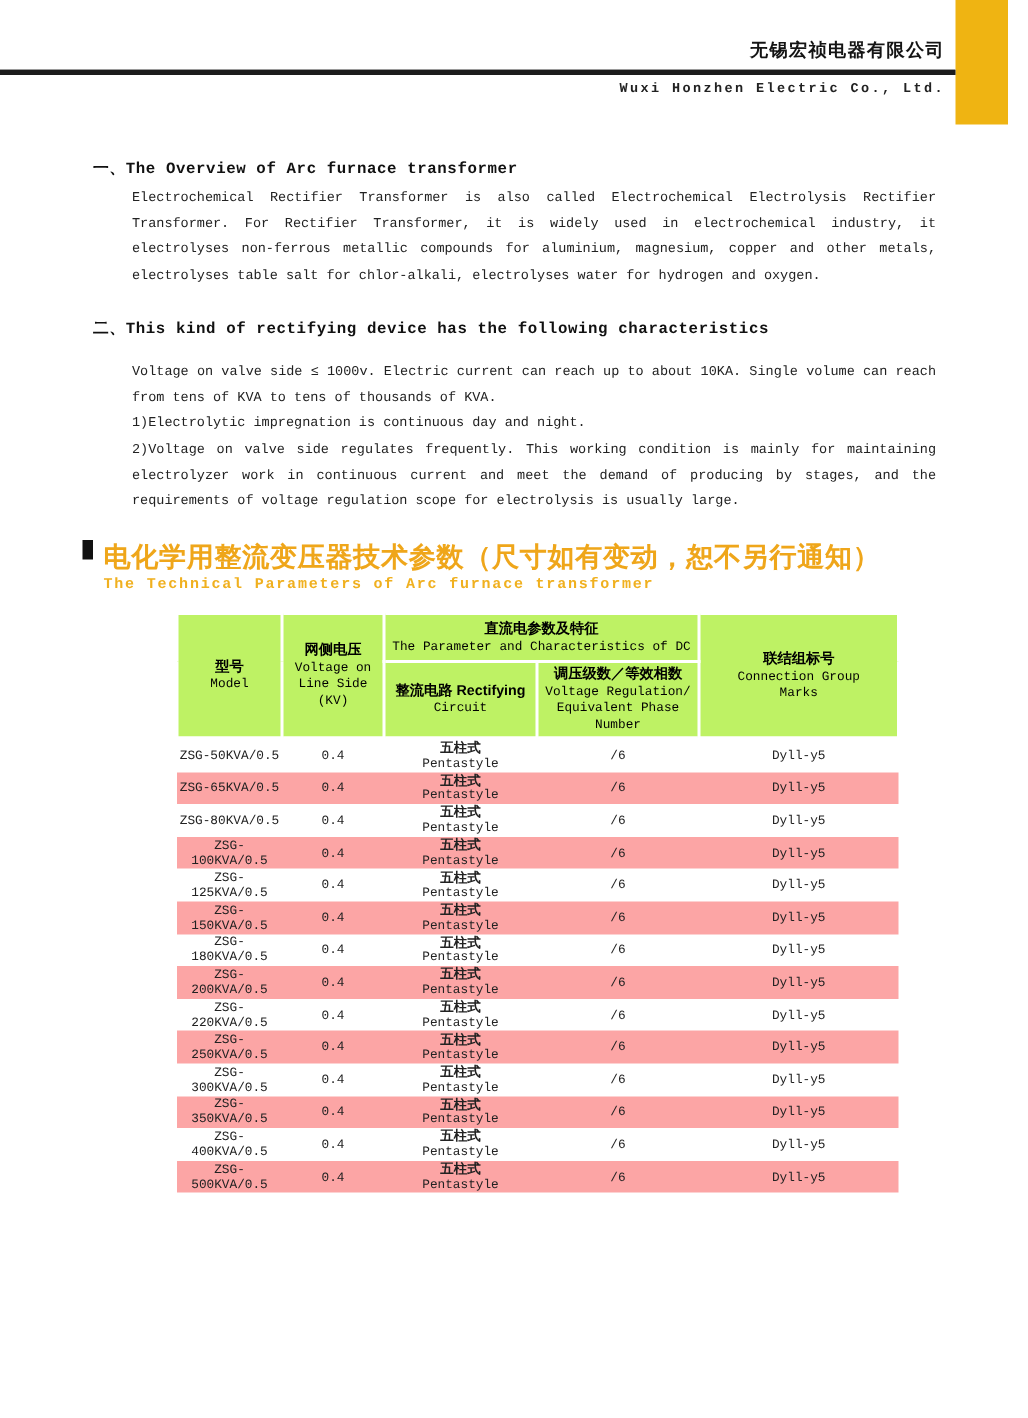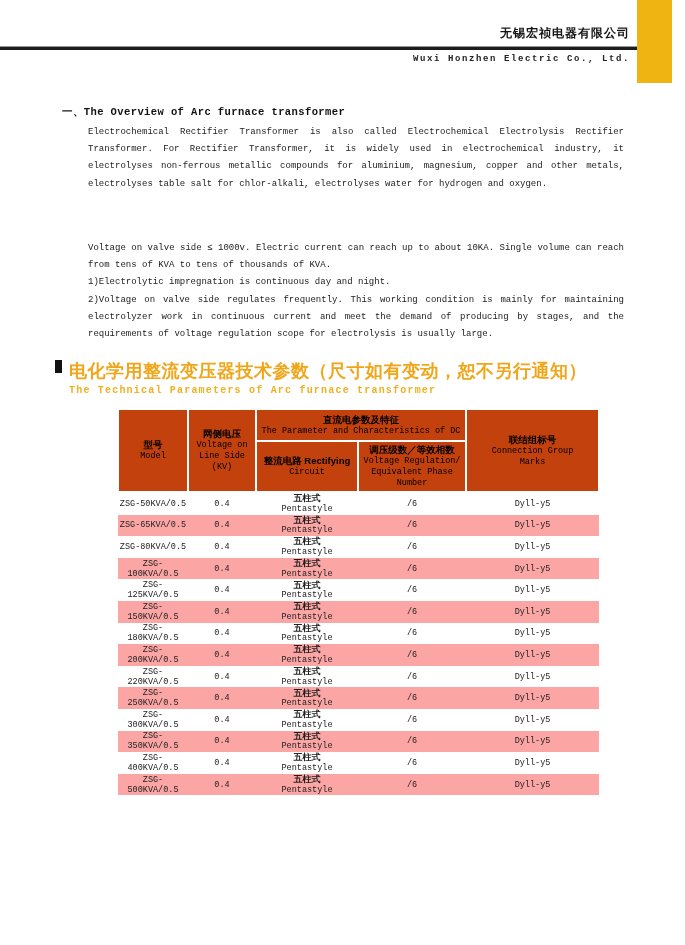--- a/index.html
+++ b/index.html
@@ -27,21 +27,21 @@
   .table-title { position:absolute; left:55px; top:359px; }
   .title-row { display:flex; align-items:flex-start; }
   .title-bullet { width:7px; height:13px; background:#111; margin-right:7px; margin-top:1px; }
   .title-cn { font-size:18px; font-weight:bold; letter-spacing:0.5px; color:#EFA61A; }
   .title-en { margin-left:14px; margin-top:2px; font-family:"Liberation Mono",monospace;
               font-size:10px; font-weight:bold; letter-spacing:1.2px; color:#F0B01F; }
 
   
   table.params { position:absolute; left:117px; top:408px; width:481px;
                  border-collapse:collapse; table-layout:fixed; }
-  table.params thead th { background:#c2410c; border:2px solid #ffffff; color:#000;
+  table.params thead th { background:#bef264; border:2px solid #ffffff; color:#000;
                           padding:1px 2px; vertical-align:middle; }
   table.params .group-th { height:28px; }
   table.params .sub-th { height:47px; }
   .hcn { font-size:9.5px; font-weight:bold; line-height:12px; }
   .hen { font-family:"Liberation Mono",monospace; font-size:8.5px; font-weight:normal; line-height:11px; }
   table.params tbody td { text-align:center; vertical-align:middle; height:21.6px; padding:0;
                           font-family:"Liberation Mono",monospace; font-size:8.5px; color:#222; }
   table.params tbody tr.alt { background:#fca5a5; }
   .ccn { font-family:"Liberation Sans",sans-serif; font-size:9px; line-height:10.5px; font-weight:bold; color:#222; }
   .cen { font-family:"Liberation Mono",monospace; font-size:8.5px; line-height:10.5px; }
@@ -69,20 +69,21 @@
   <div class="corner-accent"></div>
   <div class="header-cn">无锡宏祯电器有限公司</div>
   <div class="header-rule"></div>
   <div class="header-en">Wuxi Honzhen Electric Co., Ltd.</div>
 
   <div class="sec-heading" style="top:105px;">一、The Overview of Arc furnace transformer</div>
   <div class="sec-body" style="top:124px;">
     <p>Electrochemical Rectifier Transformer is also called Electrochemical Electrolysis Rectifier Transformer. For Rectifier Transformer, it is widely used in electrochemical industry, it electrolyses non-ferrous metallic compounds for aluminium, magnesium, copper and other metals, electrolyses table salt for chlor-alkali, electrolyses water for hydrogen and oxygen.</p>
   </div>
 
+  <div class="sec-heading" style="top:212px;">二、This kind of rectifying device has the following characteristics</div>
   <div class="sec-body" style="top:240px;">
     <p>Voltage on valve side ≤ 1000v. Electric current can reach up to about 10KA. Single volume can reach from tens of KVA to tens of thousands of KVA.</p>
     <p>1)Electrolytic impregnation is continuous day and night.</p>
     <p>2)Voltage on valve side regulates frequently. This working condition is mainly for maintaining electrolyzer work in continuous current and meet the demand of producing by stages, and the requirements of voltage regulation scope for electrolysis is usually large.</p>
   </div>
 
   <div class="table-title">
     <div class="title-row">
       <div class="title-bullet"></div>
       <div class="title-cn">电化学用整流变压器技术参数（尺寸如有变动，恕不另行通知）</div>

